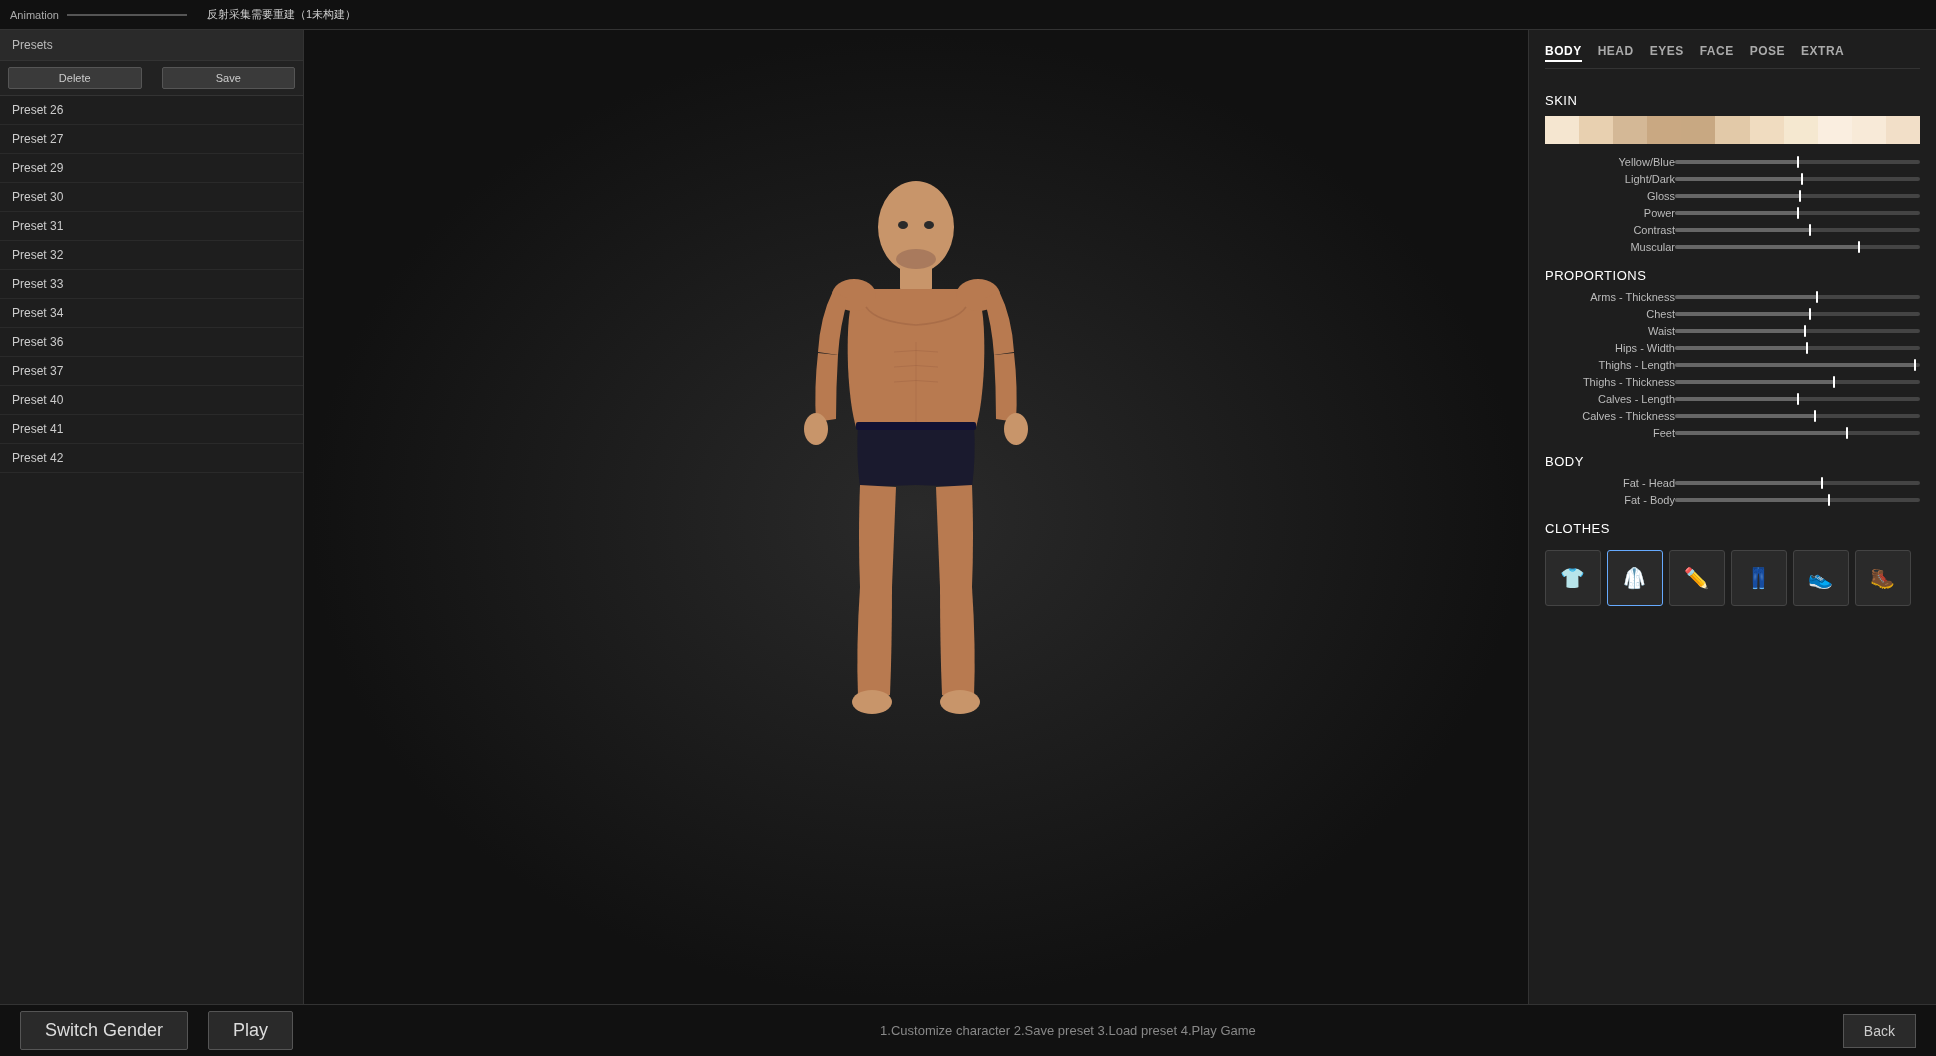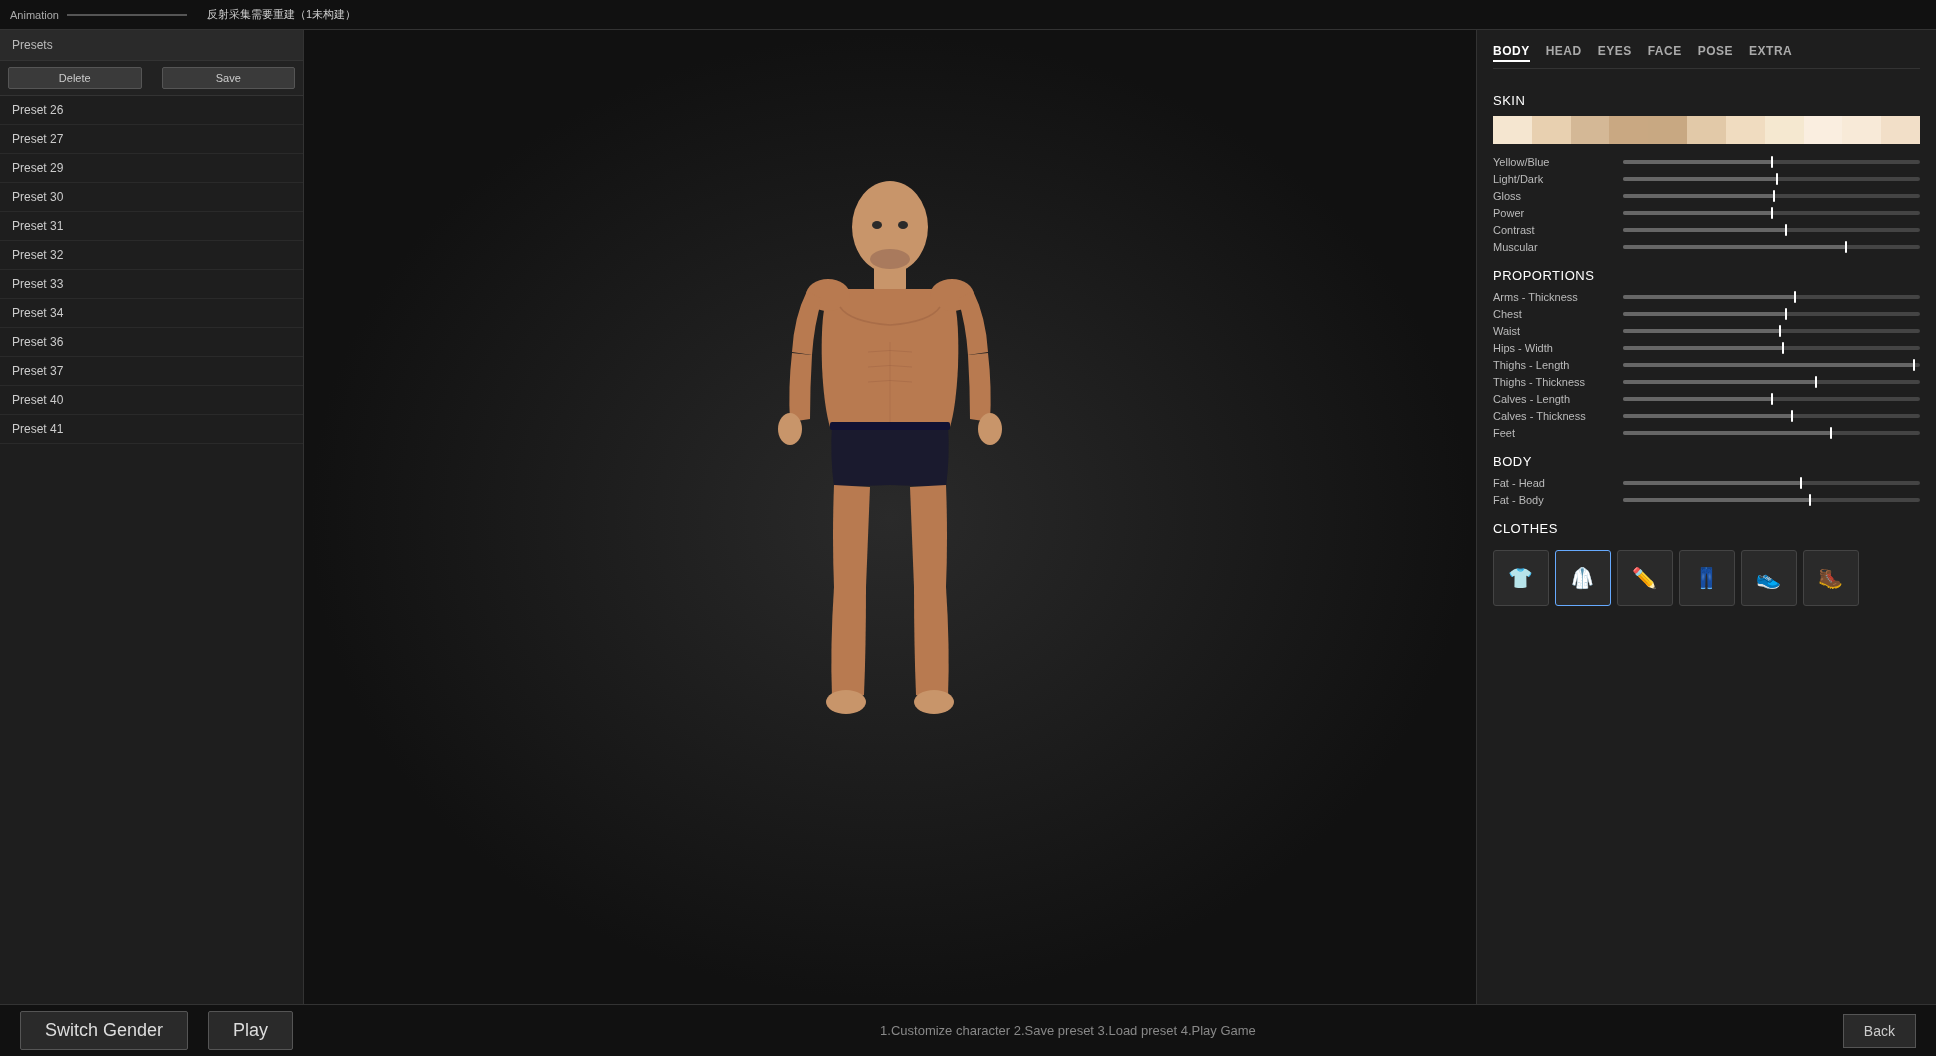--- a/index.html
+++ b/index.html
@@ -157,21 +157,21 @@
       background: #2a2a2a;
       border: 1px solid #555;
       color: #ccc;
       padding: 8px 20px;
       font-size: 14px;
       cursor: pointer;
     }
 
     
     .right-panel {
-      width: 460px;
+      width: 408px;
       background: #1e1e1e;
       display: flex;
       flex-direction: column;
       border-left: 1px solid #333;
       flex-shrink: 0;
       overflow-y: auto;
       padding: 12px 16px;
     }
     .right-panel::-webkit-scrollbar { width: 4px; }
     .right-panel::-webkit-scrollbar-track { background: #222; }
@@ -226,20 +226,21 @@
       display: flex;
       align-items: center;
       margin-bottom: 5px;
     }
 
     .slider-label {
       width: 130px;
       color: #bbb;
       font-size: 11px;
       flex-shrink: 0;
+      text-align: right;
     }
 
     .slider-track {
       flex: 1;
       position: relative;
       height: 4px;
       background: #444;
       border-radius: 2px;
     }
 
@@ -311,20 +312,21 @@
         <div class="preset-item">Preset 29</div>
         <div class="preset-item">Preset 30</div>
         <div class="preset-item">Preset 31</div>
         <div class="preset-item">Preset 32</div>
         <div class="preset-item">Preset 33</div>
         <div class="preset-item">Preset 34</div>
         <div class="preset-item">Preset 36</div>
         <div class="preset-item">Preset 37</div>
         <div class="preset-item">Preset 40</div>
         <div class="preset-item">Preset 41</div>
+        <div class="preset-item">Preset 42</div>
       </div>
   </div>
 
   <div class="center-area">
     <div class="character-bg">
 
       <svg width="280" height="700" viewBox="0 0 280 700" xmlns="http://www.w3.org/2000/svg">
 
         <ellipse cx="140" cy="60" rx="38" ry="46" fill="#c8956a"></ellipse>
 

